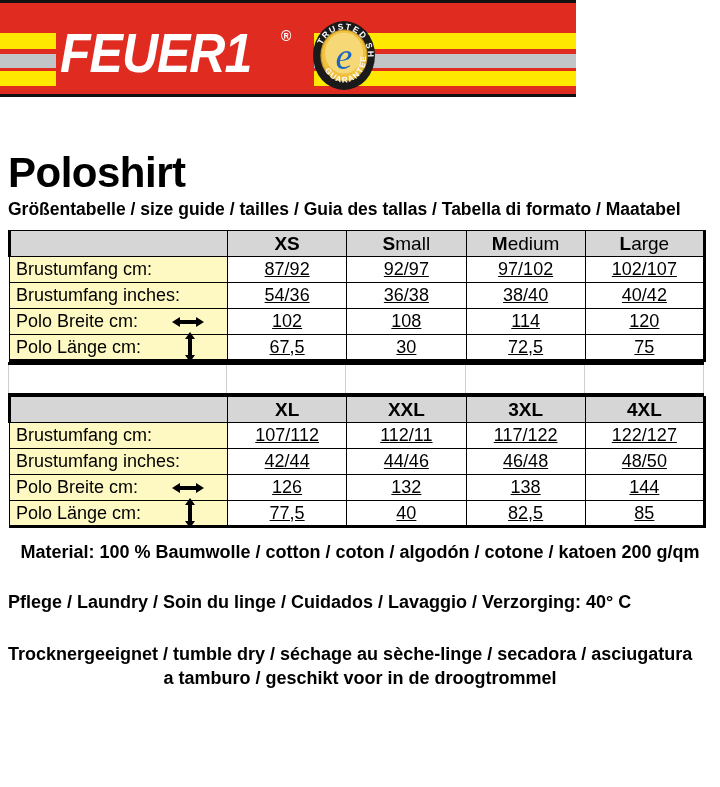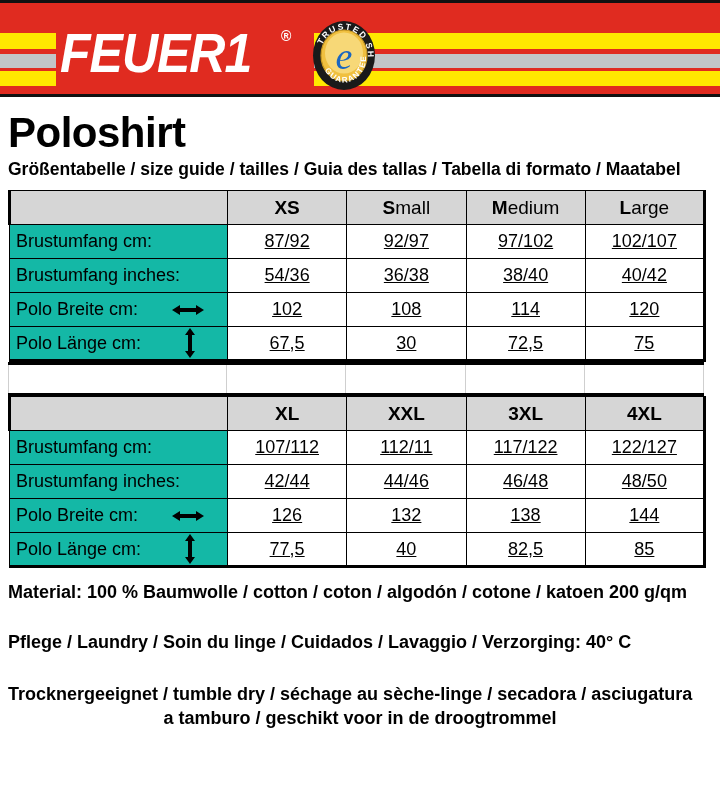--- a/index.html
+++ b/index.html
@@ -13,21 +13,21 @@
     height: 787px;
     font-family: "Liberation Sans", sans-serif;
     color: #000000;
     overflow: hidden;
     position: relative;
   }
 
   
   .banner {
     position: relative;
-    width: 720px;
+    width: 576px;
     height: 97px;
     background: #e02b20;
     border-top: 3px solid #111111;
     border-bottom: 3px solid #111111;
     box-sizing: border-box;
     overflow: hidden;
   }
   .stripe {
     position: absolute;
     left: 0;
@@ -91,20 +91,21 @@
     left: 312px;
     top: 17px;
     width: 64px;
     height: 71px;
     z-index: 5;
   }
 
   
   .title-block {
     padding: 14px 8px 0 8px;
+    margin-top: 40px;
   }
   .page-title {
     font-size: 42px;
     font-weight: bold;
     line-height: 44px;
     letter-spacing: -0.5px;
     margin: 0 0 4px 0;
     white-space: nowrap;
   }
   .page-subtitle {
@@ -124,21 +125,21 @@
   }
   table.size-table {
     border-collapse: collapse;
     table-layout: fixed;
     width: 695px;
     font-size: 17px;
   }
   table.size-table td,
   table.size-table th {
     border: 1px solid #000000;
-    height: 34px;
+    height: 26px;
     padding: 0 6px;
     box-sizing: border-box;
     font-weight: normal;
     vertical-align: middle;
   }
   .col-label   { width: 218px; }
   .col-size    { width: 119.25px; }
 
   .hdr-cell {
     background: #d6d6d6;
@@ -153,21 +154,21 @@
     border-right-width: 3px;
   }
   .hdr-cell .cap {
     font-weight: bold;
   }
   .hdr-cell.allbold {
     font-weight: bold;
   }
 
   td.label-cell {
-    background: #14b8a6;
+    background: #fef9c3;
     font-weight: bold;
     font-size: 18px;
     text-align: left;
     border-left-width: 3px;
     position: relative;
     white-space: nowrap;
   }
   td.value-cell {
     background: #ffffff;
     text-align: center;
@@ -213,21 +214,21 @@
   .notes {
     padding: 0 8px;
     margin-top: 13px;
   }
   .note-line {
     font-size: 18px;
     font-weight: bold;
     line-height: 22px;
     white-space: nowrap;
   }
-  .note-material { margin-top: 0px; }
+  .note-material { margin-top: 0px; text-align: center; }
   .note-care     { margin-top: 28px; }
   .note-dry      { margin-top: 30px; }
   .note-dry-2 {
     font-size: 18px;
     font-weight: bold;
     line-height: 22px;
     text-align: center;
     margin-top: 2px;
     white-space: nowrap;
   }

